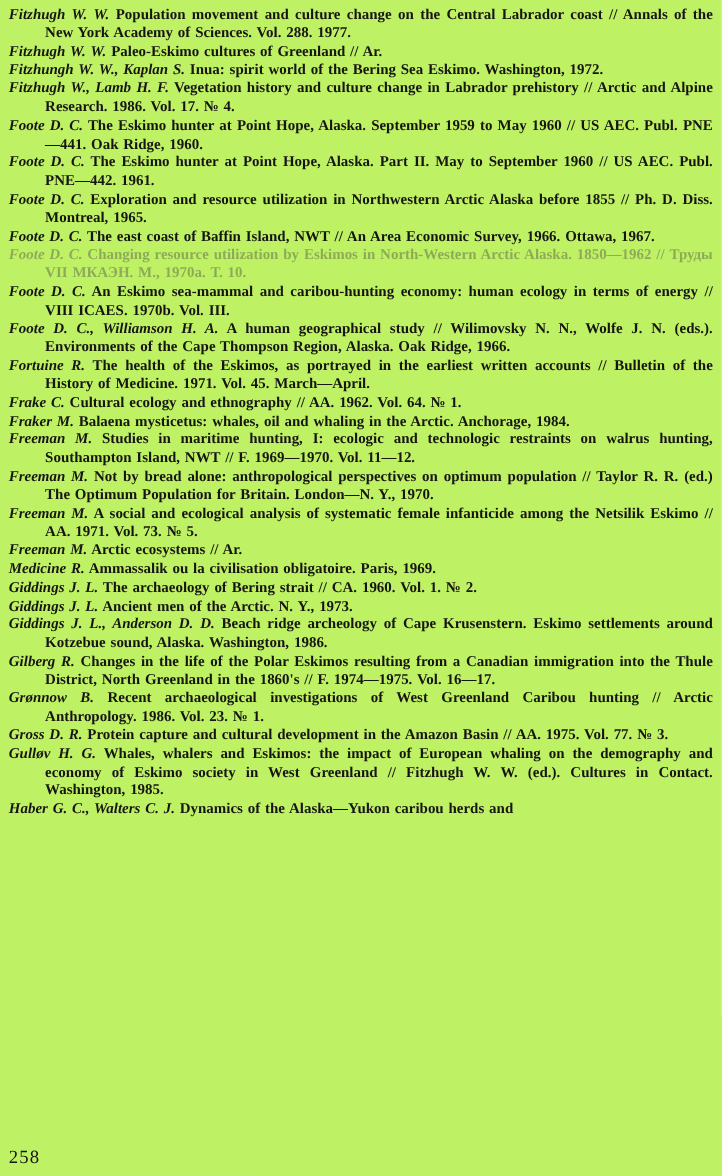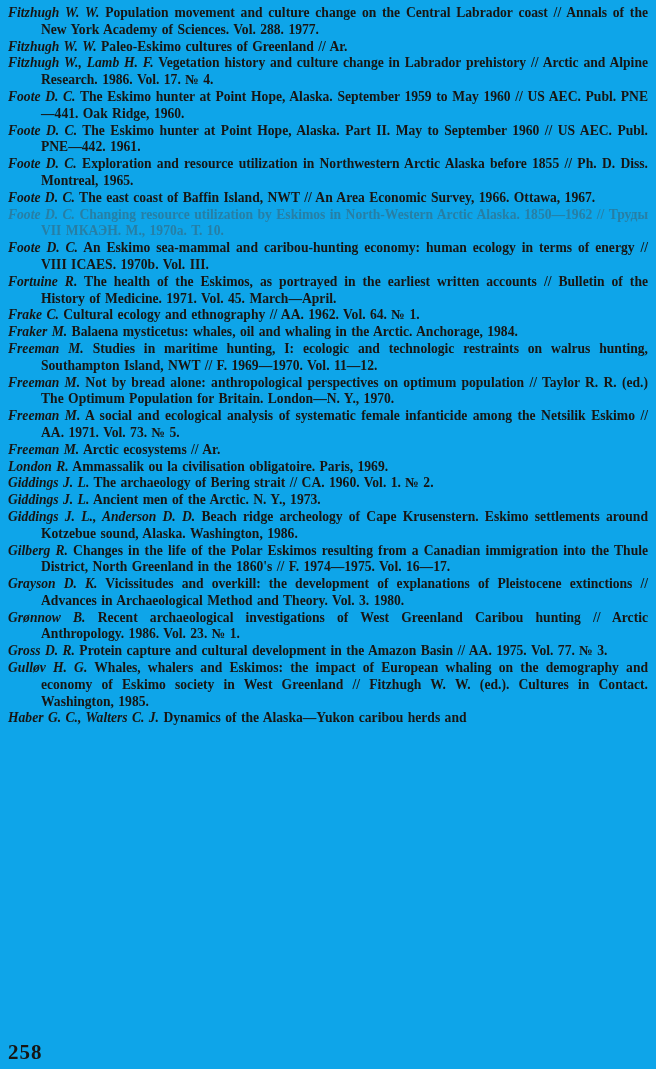--- a/index.html
+++ b/index.html
@@ -5,21 +5,21 @@
   html, body {
     margin: 0;
     padding: 0;
     background: #e8e8e8;
   }
   .page {
     position: relative;
     width: 656px;
     height: 1069px;
     margin: 0 auto;
-    background: #0ea5e9;
+    background: #bef264;
     box-sizing: border-box;
     padding: 5px 8px 0 8px;
     font-family: "Liberation Serif", "DejaVu Serif", serif;
     font-weight: 700;
     font-size: 13.6px;
     line-height: 16.8px;
     color: #171513;
     overflow: hidden;
   }
   .bibliography {
@@ -37,81 +37,82 @@
   }
   .entry.faded {
     opacity: 0.42;
     filter: blur(0.5px);
     color: #4a4a46;
   }
   .page-number {
     position: absolute;
     left: 8px;
     bottom: 8px;
-    font-size: 21px;
-    font-weight: 700;
+    font-size: 17px;
+    font-weight: 400;
     letter-spacing: 1px;
   }
 </style>
 </head>
 <body>
 
 <div class="page">
 
   <div class="bibliography">
 
       <p class="entry"><span class="author">Fitzhugh W. W.</span><span class="entry-text"> Population movement and culture change on the Central Labrador coast // Annals of the New York Academy of Sciences. Vol. 288. 1977.</span></p>
 
       <p class="entry"><span class="author">Fitzhugh W. W.</span><span class="entry-text"> Paleo-Eskimo cultures of Greenland // Ar.</span></p>
 
+      <p class="entry"><span class="author">Fitzhungh W. W., Kaplan S.</span><span class="entry-text"> Inua: spirit world of the Bering Sea Eskimo. Washington, 1972.</span></p>
 
       <p class="entry"><span class="author">Fitzhugh W., Lamb H. F.</span><span class="entry-text"> Vegetation history and culture change in Labrador prehistory // Arctic and Alpine Research. 1986. Vol. 17. № 4.</span></p>
 
       <p class="entry"><span class="author">Foote D. C.</span><span class="entry-text"> The Eskimo hunter at Point Hope, Alaska. September 1959 to May 1960 // US AEC. Publ. PNE—441. Oak Ridge, 1960.</span></p>
 
       <p class="entry"><span class="author">Foote D. C.</span><span class="entry-text"> The Eskimo hunter at Point Hope, Alaska. Part II. May to September 1960 // US AEC. Publ. PNE—442. 1961.</span></p>
 
       <p class="entry"><span class="author">Foote D. C.</span><span class="entry-text"> Exploration and resource utilization in Northwestern Arctic Alaska before 1855 // Ph. D. Diss. Montreal, 1965.</span></p>
 
       <p class="entry"><span class="author">Foote D. C.</span><span class="entry-text"> The east coast of Baffin Island, NWT // An Area Economic Survey, 1966. Ottawa, 1967.</span></p>
 
       <p class="entry faded"><span class="author">Foote D. C.</span><span class="entry-text"> Changing resource utilization by Eskimos in North-Western Arctic Alaska. 1850—1962 // Труды VII МКАЭН. М., 1970a. Т. 10.</span></p>
 
       <p class="entry"><span class="author">Foote D. C.</span><span class="entry-text"> An Eskimo sea-mammal and caribou-hunting economy: human ecology in terms of energy // VIII ICAES. 1970b. Vol. III.</span></p>
 
+      <p class="entry"><span class="author">Foote D. C., Williamson H. A.</span><span class="entry-text"> A human geographical study // Wilimovsky N. N., Wolfe J. N. (eds.). Environments of the Cape Thompson Region, Alaska. Oak Ridge, 1966.</span></p>
 
 
       <p class="entry"><span class="author">Fortuine R.</span><span class="entry-text"> The health of the Eskimos, as portrayed in the earliest written accounts // Bulletin of the History of Medicine. 1971. Vol. 45. March—April.</span></p>
 
 
       <p class="entry"><span class="author">Frake C.</span><span class="entry-text"> Cultural ecology and ethnography // AA. 1962. Vol. 64. № 1.</span></p>
 
       <p class="entry"><span class="author">Fraker M.</span><span class="entry-text"> Balaena mysticetus: whales, oil and whaling in the Arctic. Anchorage, 1984.</span></p>
 
       <p class="entry"><span class="author">Freeman M.</span><span class="entry-text"> Studies in maritime hunting, I: ecologic and technologic restraints on walrus hunting, Southampton Island, NWT // F. 1969—1970. Vol. 11—12.</span></p>
 
       <p class="entry"><span class="author">Freeman M.</span><span class="entry-text"> Not by bread alone: anthropological perspectives on optimum population // Taylor R. R. (ed.) The Optimum Population for Britain. London—N. Y., 1970.</span></p>
 
       <p class="entry"><span class="author">Freeman M.</span><span class="entry-text"> A social and ecological analysis of systematic female infanticide among the Netsilik Eskimo // AA. 1971. Vol. 73. № 5.</span></p>
 
 
       <p class="entry"><span class="author">Freeman M.</span><span class="entry-text"> Arctic ecosystems // Ar.</span></p>
 
-      <p class="entry"><span class="author">London R.</span><span class="entry-text"> Ammassalik ou la civilisation obligatoire. Paris, 1969.</span></p>
+      <p class="entry"><span class="author">Medicine R.</span><span class="entry-text"> Ammassalik ou la civilisation obligatoire. Paris, 1969.</span></p>
 
       <p class="entry"><span class="author">Giddings J. L.</span><span class="entry-text"> The archaeology of Bering strait // CA. 1960. Vol. 1. № 2.</span></p>
 
       <p class="entry"><span class="author">Giddings J. L.</span><span class="entry-text"> Ancient men of the Arctic. N. Y., 1973.</span></p>
 
       <p class="entry"><span class="author">Giddings J. L., Anderson D. D.</span><span class="entry-text"> Beach ridge archeology of Cape Krusenstern. Eskimo settlements around Kotzebue sound, Alaska. Washington, 1986.</span></p>
 
       <p class="entry"><span class="author">Gilberg R.</span><span class="entry-text"> Changes in the life of the Polar Eskimos resulting from a Canadian immigration into the Thule District, North Greenland in the 1860's // F. 1974—1975. Vol. 16—17.</span></p>
 
 
-      <p class="entry"><span class="author">Grayson D. K.</span><span class="entry-text"> Vicissitudes and overkill: the development of explanations of Pleistocene extinctions // Advances in Archaeological Method and Theory. Vol. 3. 1980.</span></p>
 
       <p class="entry"><span class="author">Grønnow B.</span><span class="entry-text"> Recent archaeological investigations of West Greenland Caribou hunting // Arctic Anthropology. 1986. Vol. 23. № 1.</span></p>
 
       <p class="entry"><span class="author">Gross D. R.</span><span class="entry-text"> Protein capture and cultural development in the Amazon Basin // AA. 1975. Vol. 77. № 3.</span></p>
 
       <p class="entry"><span class="author">Gulløv H. G.</span><span class="entry-text"> Whales, whalers and Eskimos: the impact of European whaling on the demography and economy of Eskimo society in West Greenland // Fitzhugh W. W. (ed.). Cultures in Contact. Washington, 1985.</span></p>
 
       <p class="entry"><span class="author">Haber G. C., Walters C. J.</span><span class="entry-text"> Dynamics of the Alaska—Yukon caribou herds and</span></p>
     </div>
 

